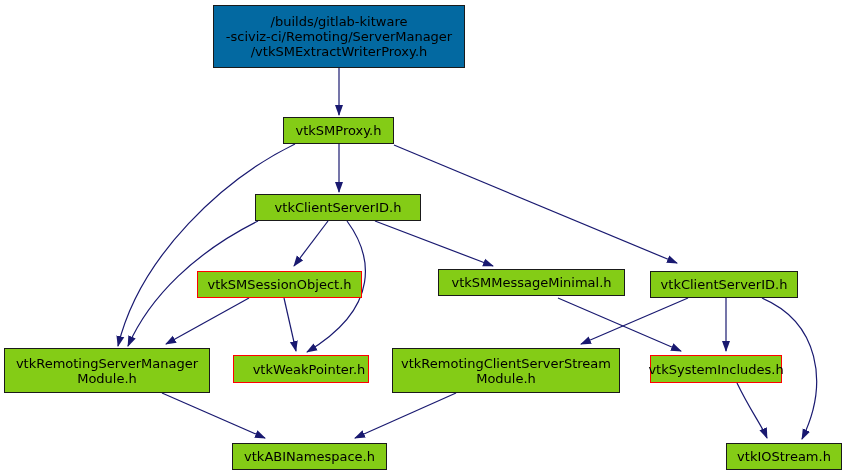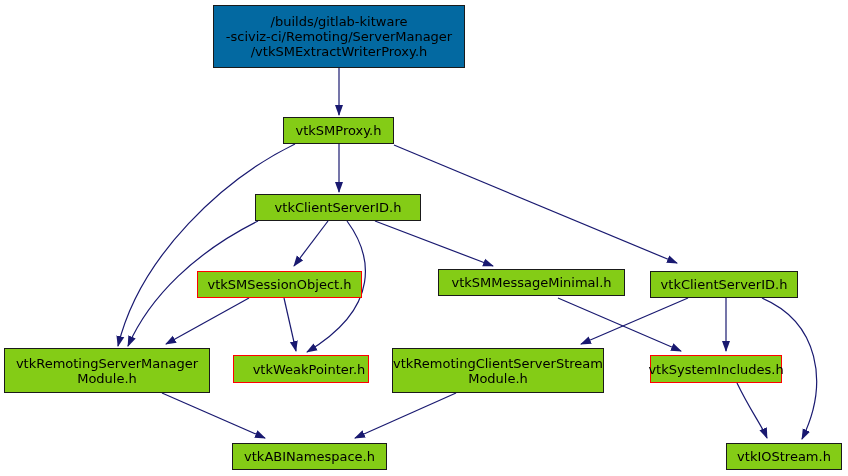--- a/index.html
+++ b/index.html
@@ -73,21 +73,21 @@
 
   <div class="node" style="left:4px;top:348px;width:206px;height:45px;">
     <span>vtkRemotingServerManager</span>
     <span>Module.h</span>
   </div>
 
   <div class="node truncated" style="left:233px;top:355px;width:136px;height:28px;padding-left:16px;">
     <span>vtkWeakPointer.h</span>
   </div>
 
-  <div class="node" style="left:392px;top:348px;width:212px;height:45px;">
+  <div class="node" style="left:392px;top:348px;width:228px;height:45px;">
     <span>vtkRemotingClientServerStream</span>
     <span>Module.h</span>
   </div>
 
   <div class="node truncated" style="left:650px;top:355px;width:132px;height:28px;">
     <span>vtkSystemIncludes.h</span>
   </div>
 
   <div class="node" style="left:232px;top:443px;width:155px;height:27px;">
     <span>vtkABINamespace.h</span>

